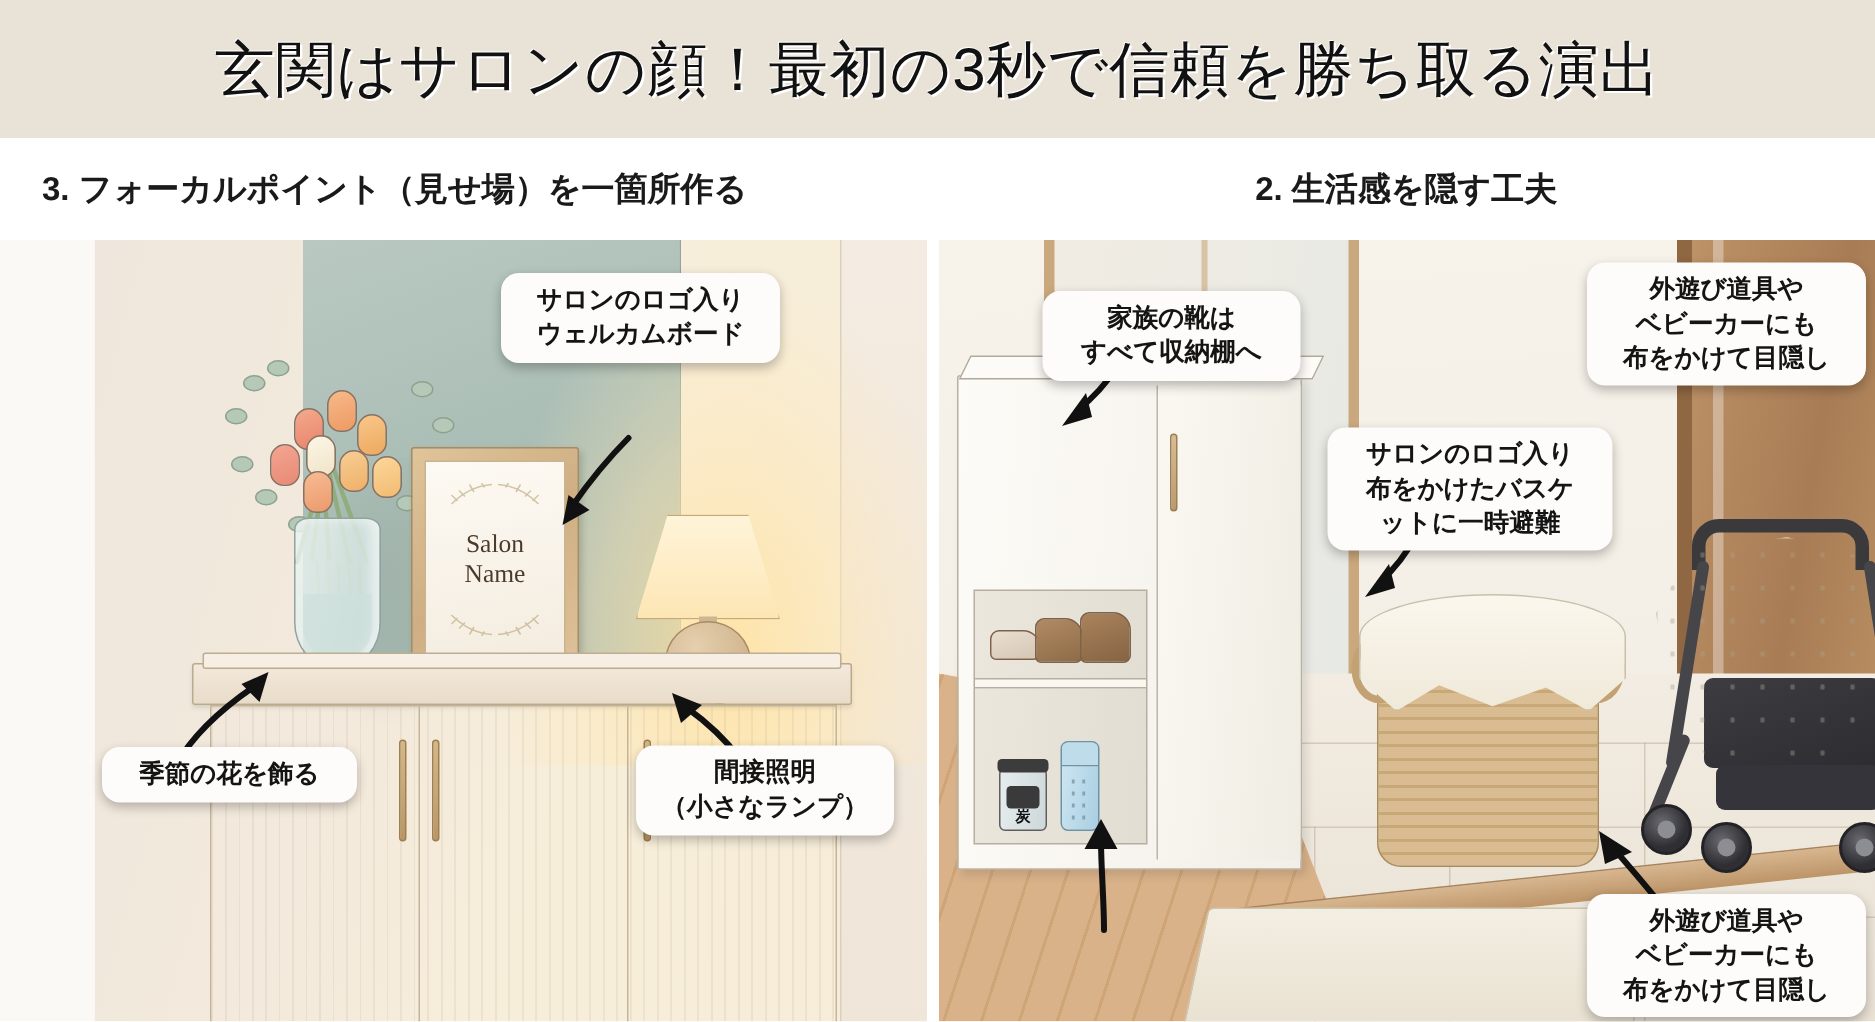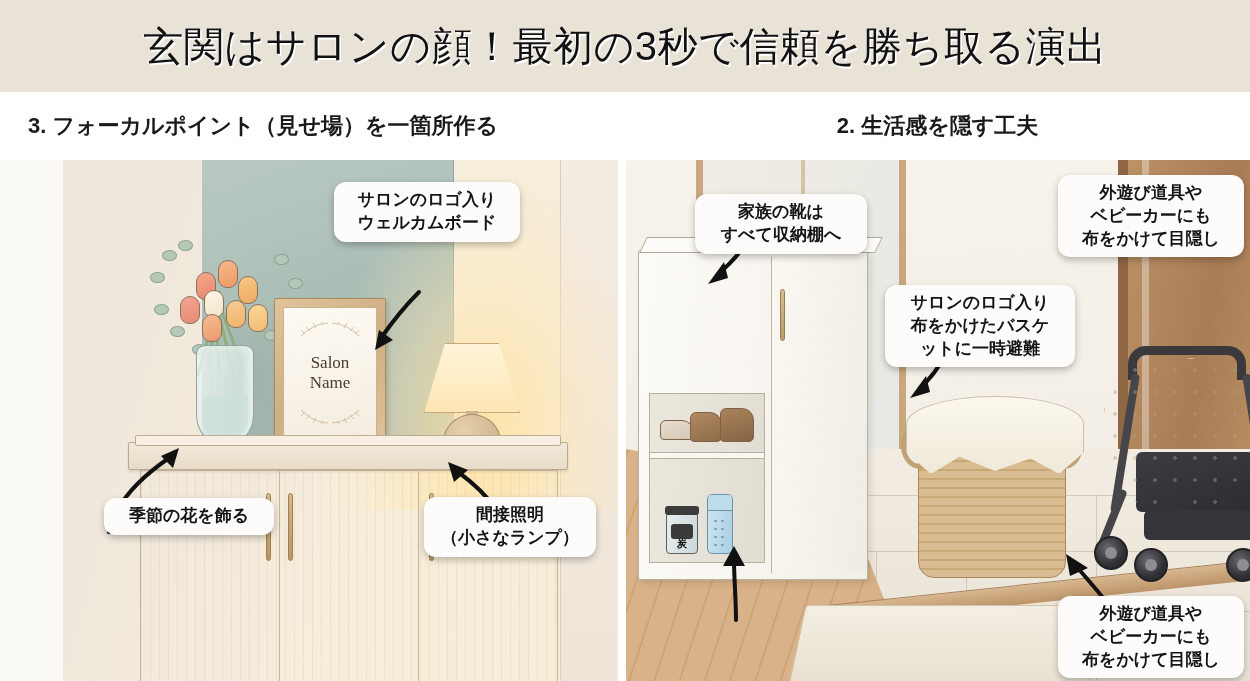--- a/index.html
+++ b/index.html
@@ -514,21 +514,21 @@
           <path d="M8 6 L12 28 L30 20 Z" fill="#111"></path>
         </svg>
       </div>
     </div>
 
   </div>
 
   <div class="callout" style="left:334px; top:182px; width:186px;">サロンのロゴ入り
 ウェルカムボード</div>
 
-  <div class="callout" style="left:68px; top:498px; width:170px;margin-left:36px;">季節の花を飾る</div>
+  <div class="callout" style="left:68px; top:498px; width:170px;">季節の花を飾る</div>
 
   <div class="callout" style="left:695px; top:194px; width:172px;">家族の靴は
 すべて収納棚へ</div>
 
   <div class="callout" style="left:424px; top:497px; width:172px;">間接照明
 （小さなランプ）</div>
 
   <div class="callout" style="left:885px; top:285px; width:190px;">サロンのロゴ入り
 布をかけたバスケ
 ットに一時避難</div>

